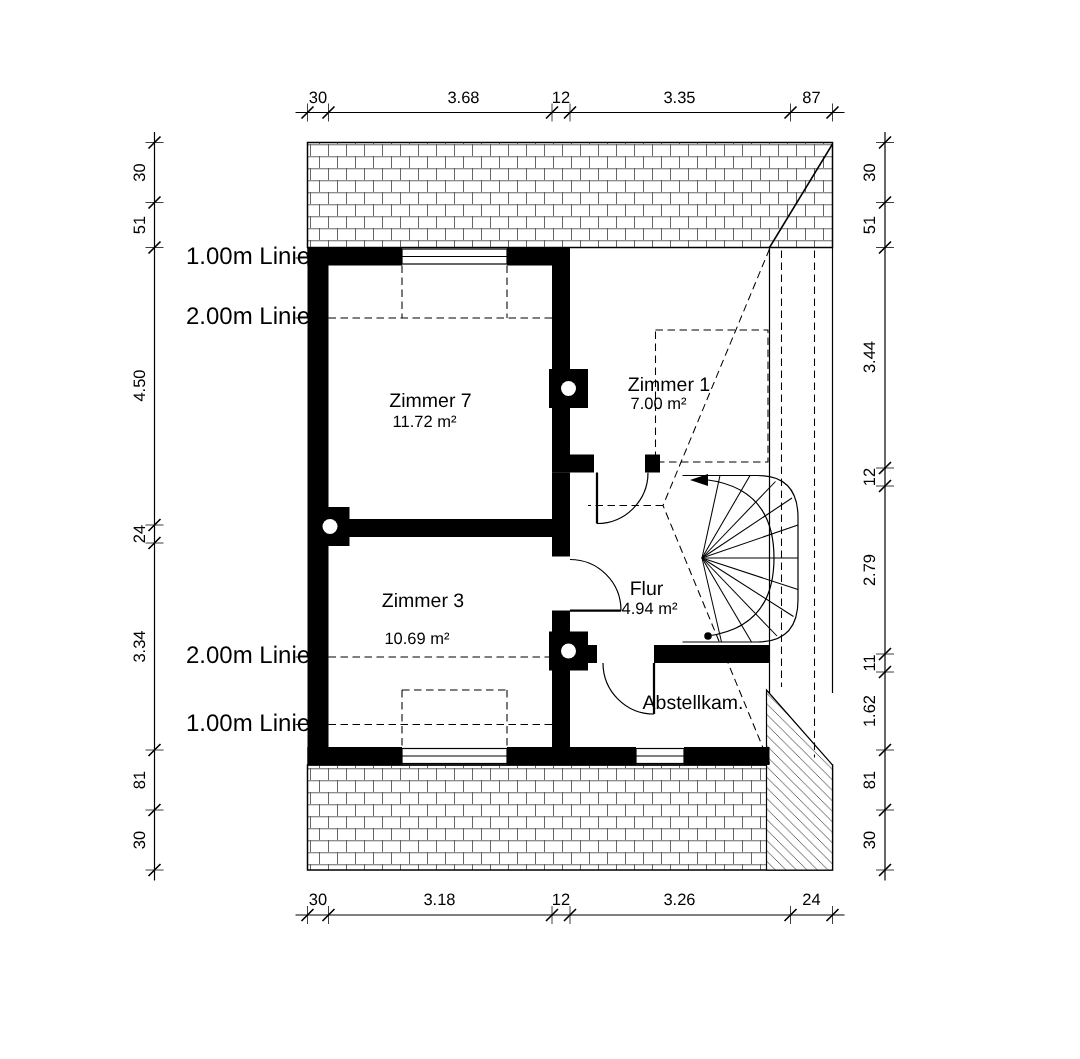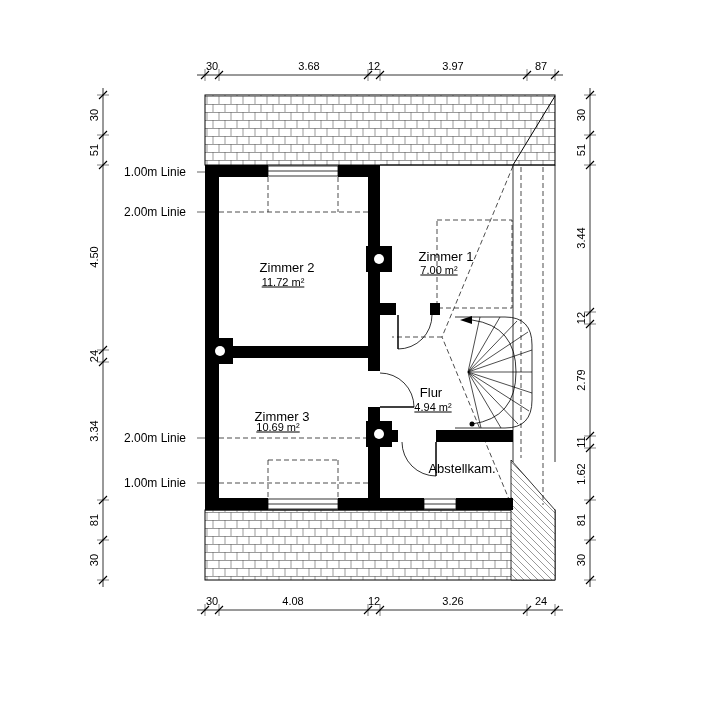--- a/index.html
+++ b/index.html
@@ -4,22 +4,22 @@
 <style>
   * { margin:0; padding:0; box-sizing:border-box; }
   html,body { background:#ffffff; }
   body { font-family:"Liberation Sans", sans-serif; color:#000; }
   .canvas { position:relative; width:720px; height:706px; background:#fff; overflow:hidden; }
   svg.plan { position:absolute; left:0; top:0; }
   .lbl { position:absolute; color:#000; white-space:nowrap; line-height:1; }
   .dim { font-size:11px; transform:translate(-50%,-50%); }
   .dim.v { transform:translate(-50%,-50%) rotate(-90deg); }
   .room-name { font-size:13px; transform:translate(-50%,-50%); }
-  .room-area { font-size:11px; transform:translate(-50%,-50%);text-decoration:underline; }
-  .linie { font-size:12px; transform:translate(0,-50%); }
+  .room-area { font-size:11px; transform:translate(-50%,-50%); }
+  .linie { font-size:16px; transform:translate(0,-50%); }
 </style>
 </head>
 <body>
 
 <div class="canvas">
 
   <svg class="plan" width="720" height="706" viewBox="0 0 720 706">
     <defs>
       <pattern id="tiles" width="12" height="16" patternUnits="userSpaceOnUse">
         <path d="M0,0.5 H12 M0,8.5 H12 M3,0 V8 M9,8 V16" stroke="#555" stroke-width="0.6" fill="none"></path>
@@ -155,25 +155,25 @@
       <path d="M201,79L209,71 M215,79L223,71 M364,79L372,71 M376,79L384,71 M523,79L531,71 M551,79L559,71"></path>
       <path d="M201,614L209,606 M215,614L223,606 M364,614L372,606 M376,614L384,606 M523,614L531,606 M551,614L559,606"></path>
       <path d="M99,99L107,91 M99,139L107,131 M99,169L107,161 M99,354L107,346 M99,366L107,358 M99,504L107,496 M99,544L107,536 M99,584L107,576"></path>
       <path d="M586,99L594,91 M586,139L594,131 M586,169L594,161 M586,316L594,308 M586,328L594,320 M586,440L594,432 M586,452L594,444 M586,504L594,496 M586,544L594,536 M586,584L594,576"></path>
     </g>
   </svg>
 
   <div class="lbl dim" style="left:212px; top:66px">30</div>
   <div class="lbl dim" style="left:309px; top:66px">3.68</div>
   <div class="lbl dim" style="left:374px; top:66px">12</div>
-  <div class="lbl dim" style="left:453px; top:66px">3.97</div>
+  <div class="lbl dim" style="left:453px; top:66px">3.35</div>
   <div class="lbl dim" style="left:541px; top:66px">87</div>
 
   <div class="lbl dim" style="left:212px; top:601px">30</div>
-  <div class="lbl dim" style="left:293px; top:601px">4.08</div>
+  <div class="lbl dim" style="left:293px; top:601px">3.18</div>
   <div class="lbl dim" style="left:374px; top:601px">12</div>
   <div class="lbl dim" style="left:453px; top:601px">3.26</div>
   <div class="lbl dim" style="left:541px; top:601px">24</div>
 
   <div class="lbl dim v" style="left:94px; top:115px">30</div>
   <div class="lbl dim v" style="left:94px; top:150px">51</div>
   <div class="lbl dim v" style="left:94px; top:257px">4.50</div>
   <div class="lbl dim v" style="left:94px; top:356px">24</div>
   <div class="lbl dim v" style="left:94px; top:431px">3.34</div>
   <div class="lbl dim v" style="left:94px; top:520px">81</div>
@@ -187,27 +187,27 @@
   <div class="lbl dim v" style="left:581px; top:442px">11</div>
   <div class="lbl dim v" style="left:581px; top:474px">1.62</div>
   <div class="lbl dim v" style="left:581px; top:520px">81</div>
   <div class="lbl dim v" style="left:581px; top:560px">30</div>
 
   <div class="lbl linie" style="left:124px; top:172px">1.00m Linie</div>
   <div class="lbl linie" style="left:124px; top:212px">2.00m Linie</div>
   <div class="lbl linie" style="left:124px; top:438px">2.00m Linie</div>
   <div class="lbl linie" style="left:124px; top:483px">1.00m Linie</div>
 
-  <div class="lbl room-name" style="left:287px; top:267px">Zimmer 2</div>
+  <div class="lbl room-name" style="left:287px; top:267px">Zimmer 7</div>
   <div class="lbl room-area" style="left:283px; top:282px">11.72 m²</div>
 
   <div class="lbl room-name" style="left:446px; top:256px">Zimmer 1</div>
   <div class="lbl room-area" style="left:439px; top:270px">7.00 m²</div>
 
-  <div class="lbl room-name" style="left:282px; top:416px">Zimmer 3</div>
+  <div class="lbl room-name" style="left:282px; top:400px">Zimmer 3</div>
   <div class="lbl room-area" style="left:278px; top:427px">10.69 m²</div>
 
   <div class="lbl room-name" style="left:431px; top:392px">Flur</div>
   <div class="lbl room-area" style="left:433px; top:407px">4.94 m²</div>
 
   <div class="lbl room-name" style="left:462px; top:468px">Abstellkam.</div>
 
 </div>
 
 </body></html>

